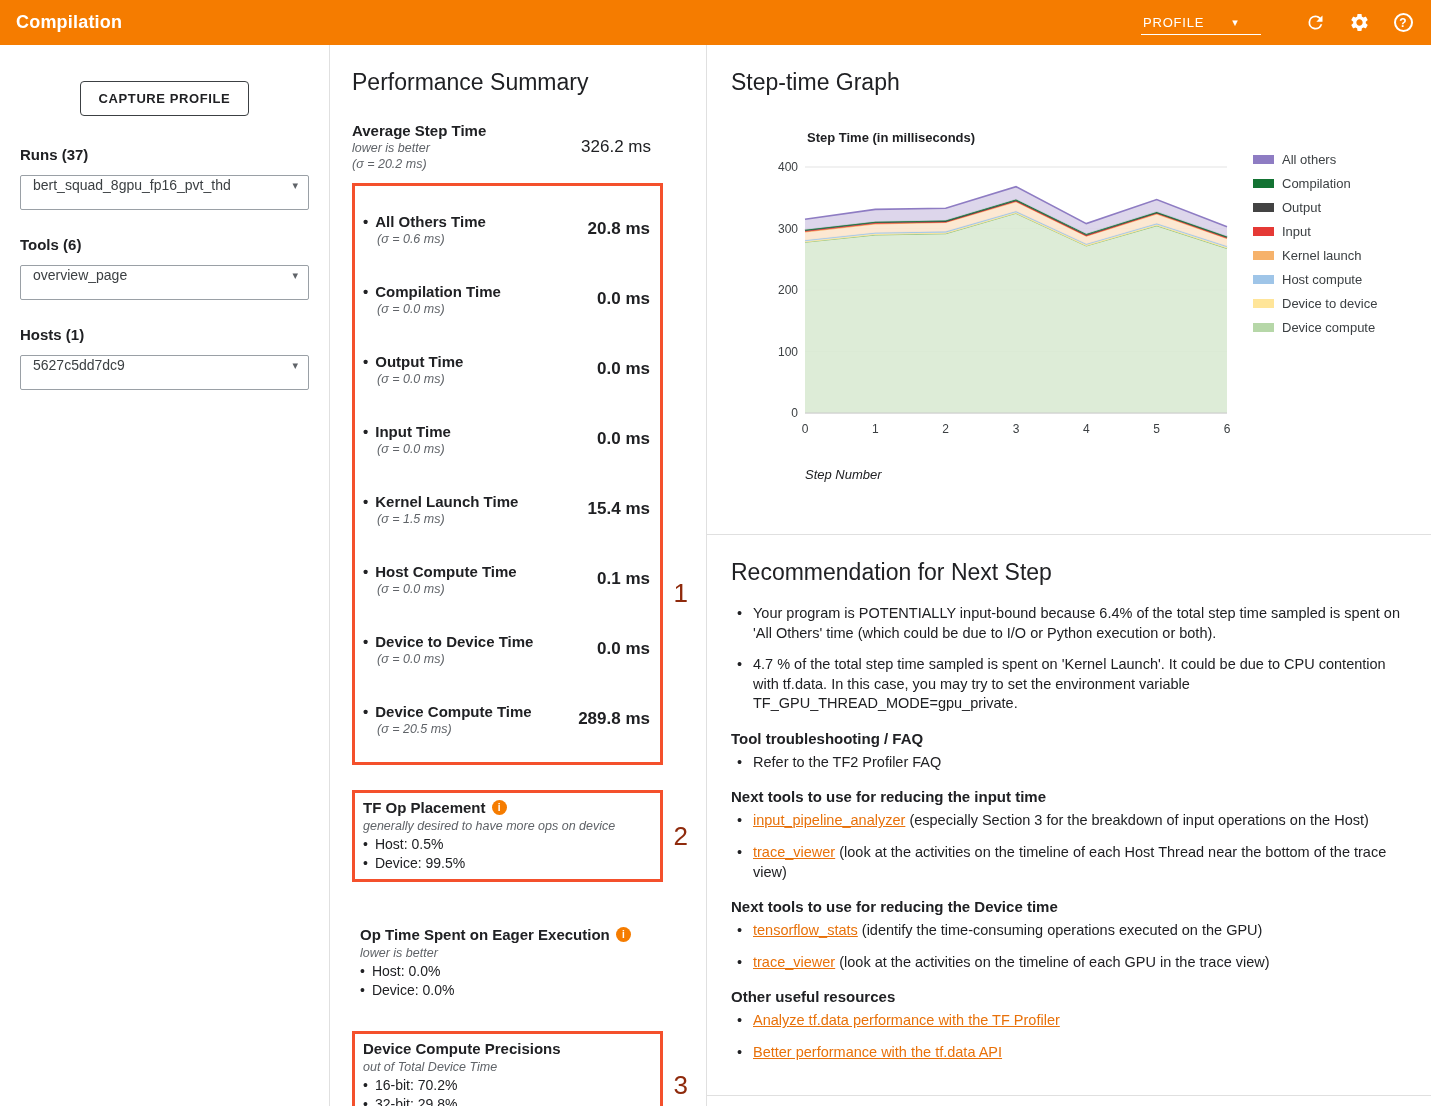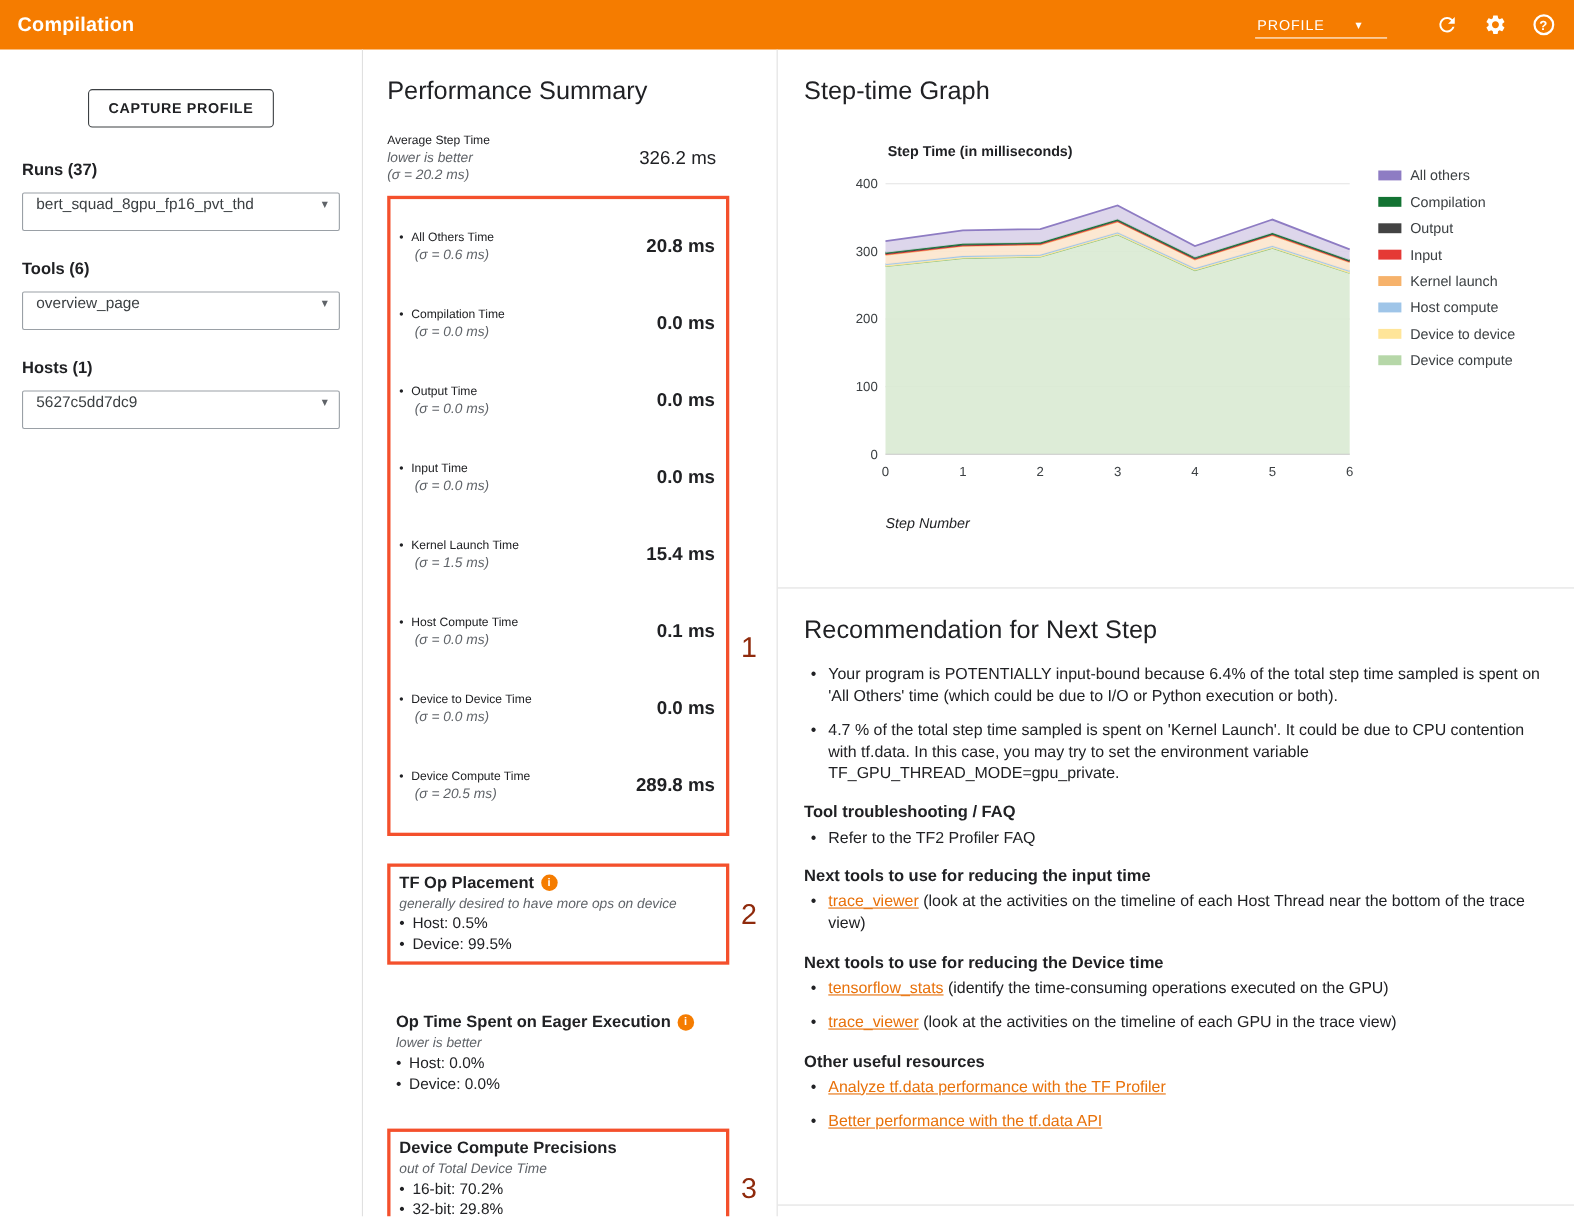--- a/index.html
+++ b/index.html
@@ -36,21 +36,21 @@
     border-radius:4px;padding:9px 18px;font-size:13px;font-weight:bold;letter-spacing:.6px;
     font-family:inherit;cursor:pointer;color:#202124;}
   .side-label{font-size:15px;font-weight:bold;margin:26px 0 12px 0;}
   .side-select{border:1px solid #9aa0a6;border-radius:2px;height:35px;display:flex;align-items:center;
     justify-content:space-between;padding:0 10px 15px 12px;font-size:14px;color:#3c4043;cursor:pointer;}
   .side-select .caret{color:#5f6368;font-size:11px;}
   
   .summary-title{font-size:23px;font-weight:normal;margin-bottom:26px;}
   .avg-row{display:flex;align-items:center;width:311px;margin-bottom:12px;}
   .avg-left{flex:1;}
-  .m-label{font-size:11px;font-weight:normal;}
+  .m-label{font-size:15px;font-weight:bold;}
   .m-sub{font-size:12.5px;font-style:italic;color:var(--muted);margin-top:2px;}
   .m-value{font-size:17px;font-weight:normal;padding-right:12px;}
   .redbox{border:3px solid var(--annot);position:relative;width:311px;}
   .annot-num{position:absolute;right:-28px;font-size:26px;color:var(--annot-num);}
   .metrics-box{padding:8px 0;}
   .metric-row{display:flex;align-items:center;height:70px;padding:0 0 0 8px;}
   .metric-left{flex:1;}
   .bullet{margin-right:7px;}
   .metric-sigma{font-size:12.5px;font-style:italic;color:var(--muted);margin:2px 0 0 14px;}
   .metric-value{font-size:17px;font-weight:bold;padding-right:10px;}
@@ -328,20 +328,21 @@
         <li>4.7 % of the total step time sampled is spent on 'Kernel Launch'. It could be due to CPU contention with tf.data. In this case, you may try to set the environment variable TF_GPU_THREAD_MODE=gpu_private.</li>
       </ul>
 
       <div class="rec-head">Tool troubleshooting / FAQ</div>
       <ul class="rec-list">
         <li><span>Refer to the TF2 Profiler FAQ</span></li>
       </ul>
 
       <div class="rec-head">Next tools to use for reducing the input time</div>
       <ul class="rec-list">
+        <li><a class="rec-link">input_pipeline_analyzer</a><span> (especially Section 3 for the breakdown of input operations on the Host)</span></li>
         <li><a class="rec-link">trace_viewer</a><span> (look at the activities on the timeline of each Host Thread near the bottom of the trace view)</span></li>
       </ul>
 
       <div class="rec-head">Next tools to use for reducing the Device time</div>
       <ul class="rec-list">
         <li><a class="rec-link">tensorflow_stats</a><span> (identify the time-consuming operations executed on the GPU)</span></li>
         <li><a class="rec-link">trace_viewer</a><span> (look at the activities on the timeline of each GPU in the trace view)</span></li>
       </ul>
 
       <div class="rec-head">Other useful resources</div>

